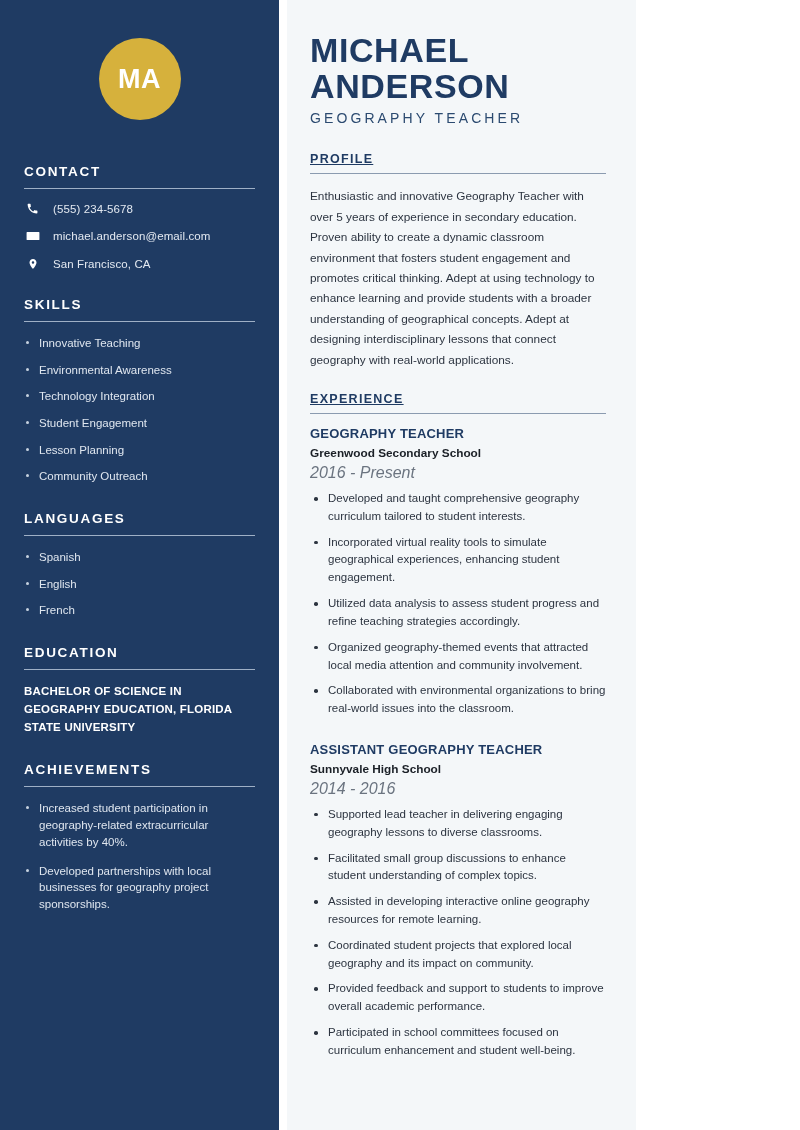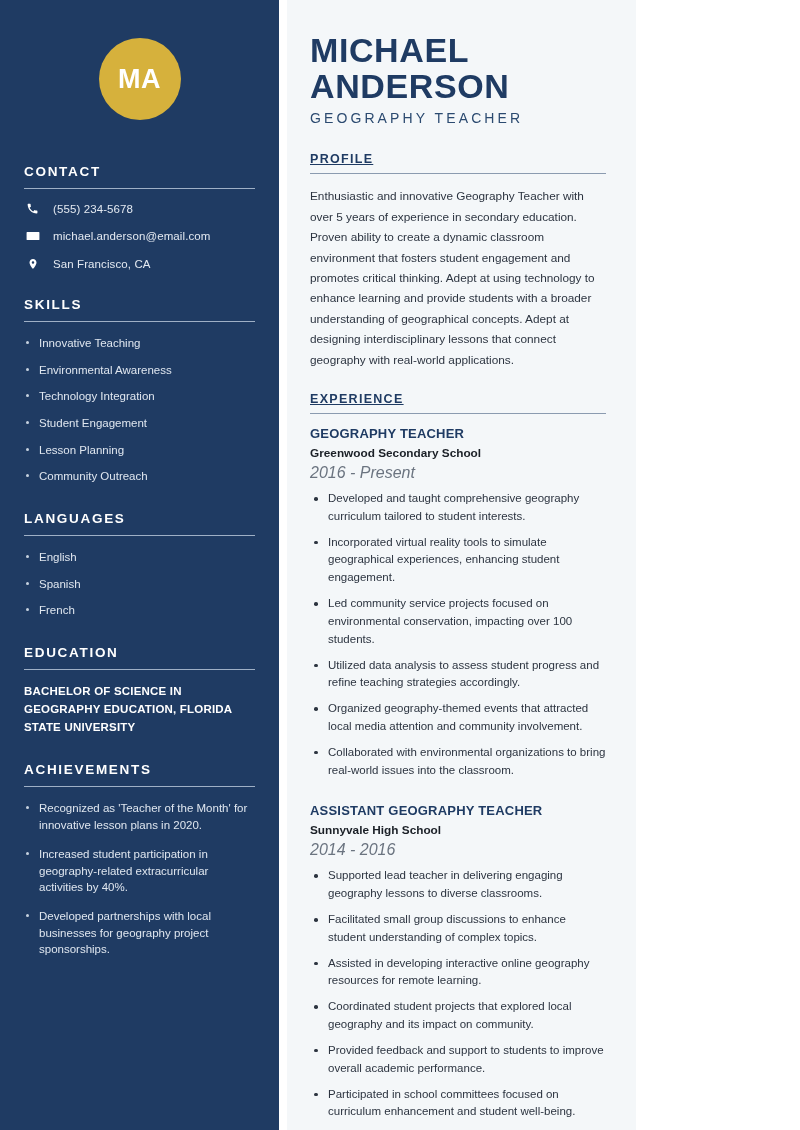--- a/index.html
+++ b/index.html
@@ -266,37 +266,36 @@
         <li>Student Engagement</li>
         <li>Lesson Planning</li>
         <li>Community Outreach</li>
       </ul>
     </section>
 
     <section class="side-section">
       <h2 class="side-heading">LANGUAGES</h2>
       <div class="side-rule"></div>
       <ul class="side-list">
+        <li>Spanish</li>
         <li>English</li>
-        <li>Spanish</li>
         <li>French</li>
       </ul>
     </section>
 
     <section class="side-section">
       <h2 class="side-heading">EDUCATION</h2>
       <div class="side-rule"></div>
       <div class="edu-entry">BACHELOR OF SCIENCE IN GEOGRAPHY EDUCATION, FLORIDA STATE UNIVERSITY</div>
     </section>
 
     <section class="side-section">
       <h2 class="side-heading">ACHIEVEMENTS</h2>
       <div class="side-rule"></div>
       <ul class="side-list ach-list">
-        <li>Recognized as 'Teacher of the Month' for innovative lesson plans in 2020.</li>
         <li>Increased student participation in geography-related extracurricular activities by 40%.</li>
         <li>Developed partnerships with local businesses for geography project sponsorships.</li>
       </ul>
     </section>
 
   </aside>
 
   <div class="gap"></div>
 
   <main class="main">
@@ -314,21 +313,20 @@
       <h2 class="main-heading">EXPERIENCE</h2>
       <div class="main-rule"></div>
 
       <div class="exp-entry">
         <h3 class="exp-title">GEOGRAPHY TEACHER</h3>
         <div class="exp-company">Greenwood Secondary School</div>
         <div class="exp-dates">2016 - Present</div>
         <ul class="exp-bullets">
           <li>Developed and taught comprehensive geography curriculum tailored to student interests.</li>
           <li>Incorporated virtual reality tools to simulate geographical experiences, enhancing student engagement.</li>
-          <li>Led community service projects focused on environmental conservation, impacting over 100 students.</li>
           <li>Utilized data analysis to assess student progress and refine teaching strategies accordingly.</li>
           <li>Organized geography-themed events that attracted local media attention and community involvement.</li>
           <li>Collaborated with environmental organizations to bring real-world issues into the classroom.</li>
         </ul>
       </div>
 
       <div class="exp-entry" style="margin-top:24px;">
         <h3 class="exp-title">ASSISTANT GEOGRAPHY TEACHER</h3>
         <div class="exp-company">Sunnyvale High School</div>
         <div class="exp-dates">2014 - 2016</div>

